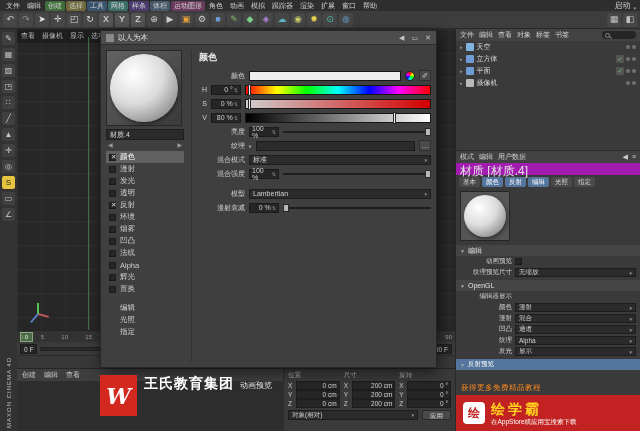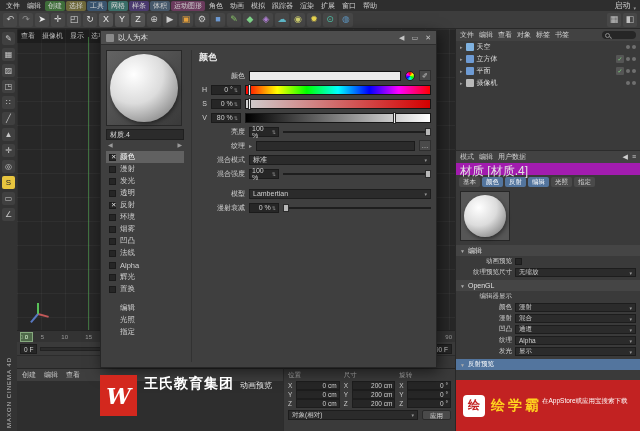--- a/index.html
+++ b/index.html
@@ -97,21 +97,21 @@
 .alabel{width:52px;text-align:right;flex:none}
 .attr-row .dd{flex:1;height:9px}
 .cb{width:7px;height:7px;background:#262626;border:1px solid #1b1b1b;flex:none}
 .attr-row.hl{background:#53759e;color:#fff;margin-top:2px}
 
 
 .ad{left:455px;top:380px;width:185px;height:51px;background:#3a3a3a;border-left:1px solid #282828;display:flex;flex-direction:column;z-index:3}
 .ad-line1{color:#ff8a1e;font-size:7.5px;padding:3px 5px 2px;letter-spacing:.5px}
 .ad-banner{flex:1;background:#c22222;display:flex;align-items:center;gap:6px;padding:0 7px}
 .ad-appicon{width:22px;height:22px;border-radius:4px;background:#fff;color:#c22222;font-size:12px;font-weight:bold;display:flex;align-items:center;justify-content:center}
-.ad-col{display:flex;line-height:1.2}
+.ad-col{display:flex;flex-direction:column;line-height:1.2}
 .ad-brand{color:#ffd21e;font-size:14px;font-weight:bold;letter-spacing:3px}
 .ad-sub{color:#fff;font-size:6.5px}
 
 
 .dialog{left:100px;top:30px;width:337px;height:338px;background:#3f3f3f;border:1px solid #262626;box-shadow:2px 4px 14px rgba(0,0,0,.55);z-index:50;display:flex;flex-direction:column}
 .dlg-title{height:14px;background:#4d4d4d;border-bottom:1px solid #2e2e2e;display:flex;align-items:center;gap:4px;padding:0 5px;font-size:7.5px;color:#e4e4e4;flex:none}
 .dlg-title-icon{width:8px;height:8px;background:#8a8a8a;border-radius:1px}
 .dlg-controls{margin-left:auto;display:flex;gap:7px;font-size:7px;color:#c4c4c4}
 .dlg-body{flex:1;display:flex;gap:7px;padding:5px;overflow:hidden}
 .dlg-left{width:78px;flex:none;display:flex;flex-direction:column}
@@ -609,20 +609,21 @@
           </span>
         </div>
       </div>
     <div class="attr-row hl">
       <span class="sec-arrow">▼</span>
       <span>反射预览</span>
     </div>
   </div>
 
   <div class="abs ad">
+    <span class="ad-line1">获得更多免费精品教程</span>
     <div class="ad-banner">
       <span class="ad-appicon">绘</span>
       <span class="ad-col">
         <span class="ad-brand">绘学霸</span>
         <span class="ad-sub">在AppStore或应用宝搜索下载</span>
       </span>
     </div>
   </div>
 
   <div class="abs watermark">

